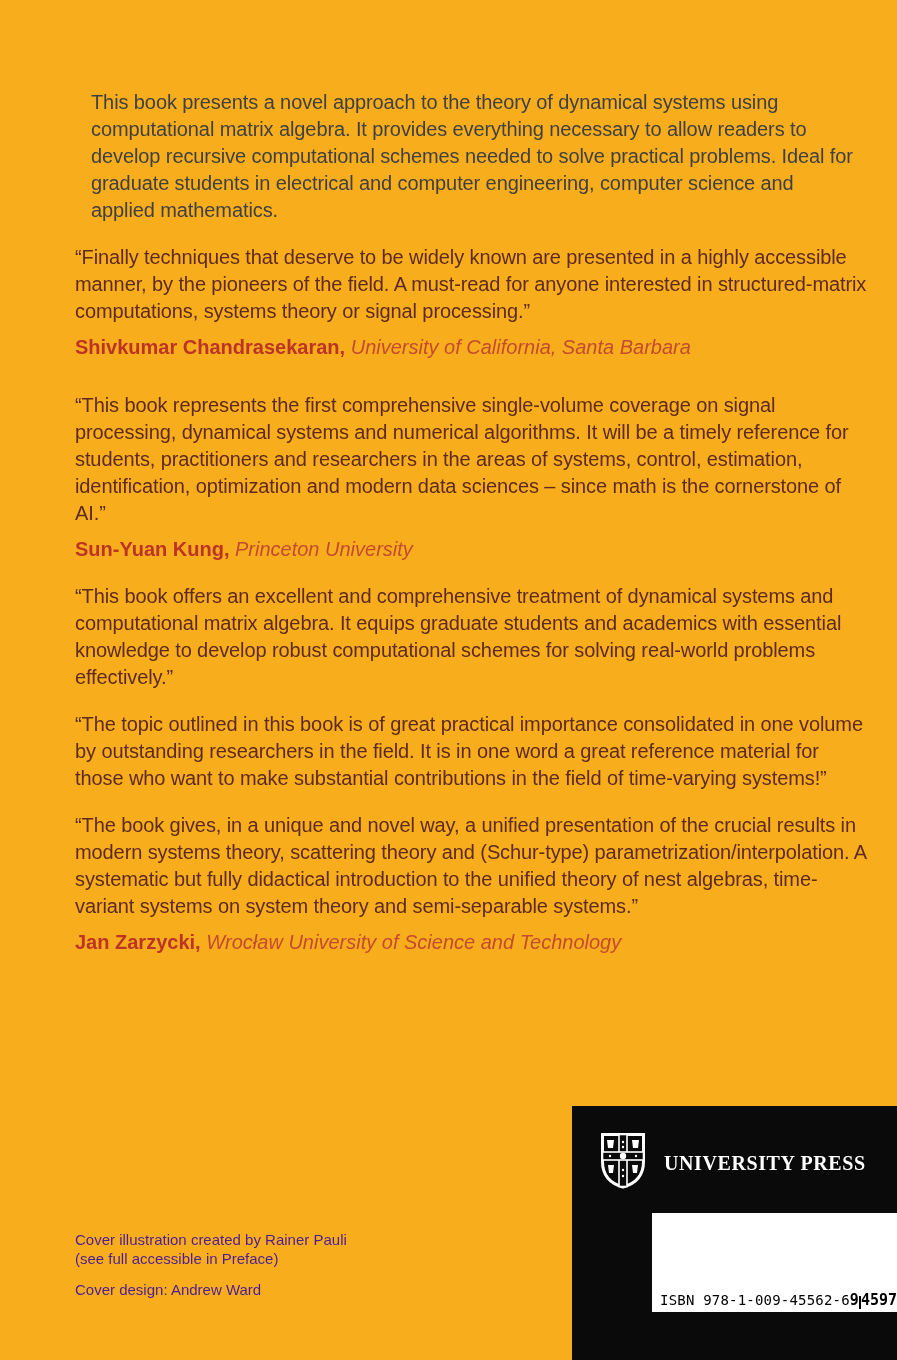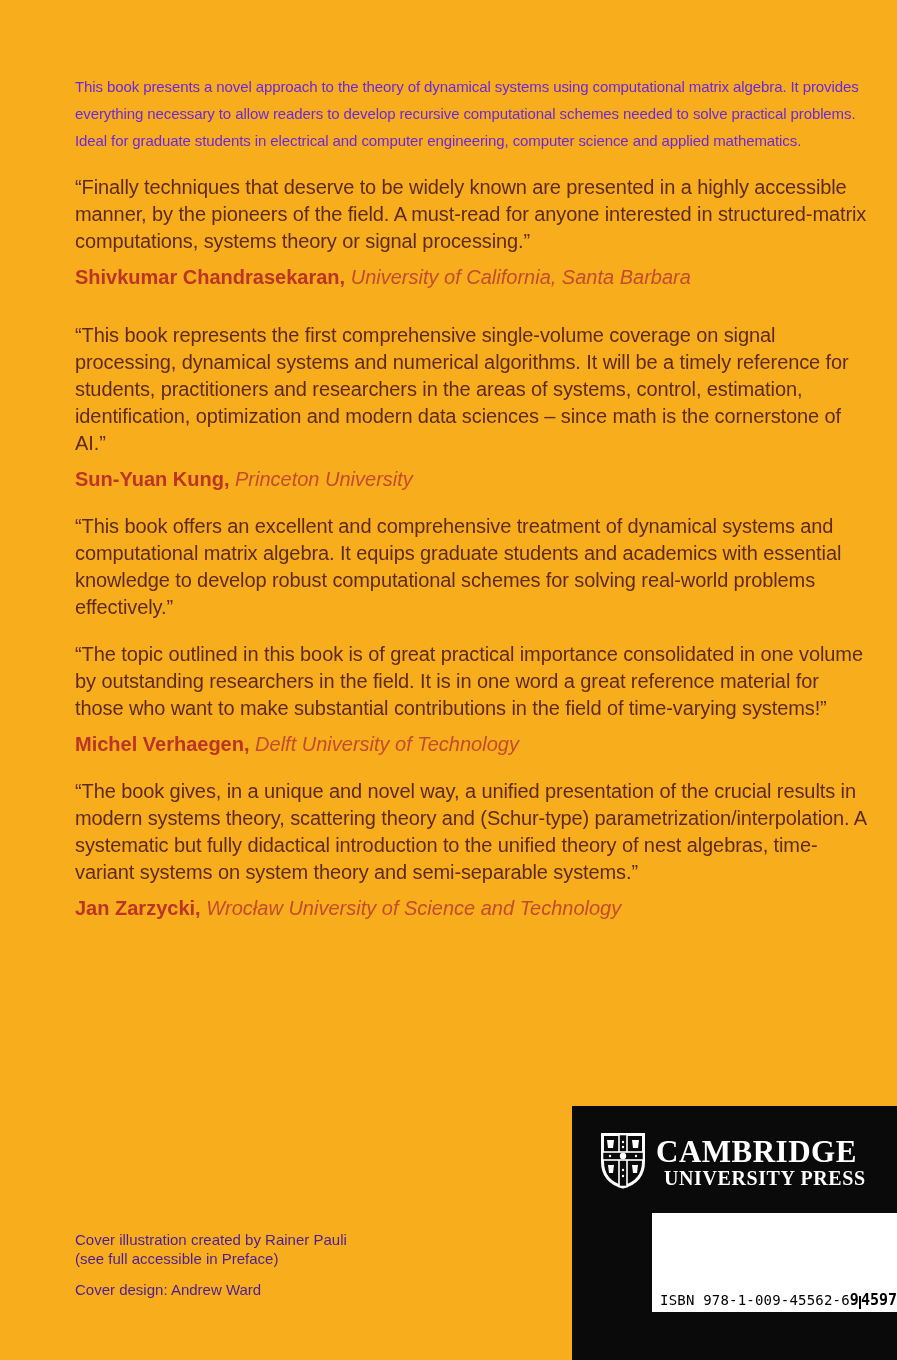--- a/index.html
+++ b/index.html
@@ -7,23 +7,23 @@
     position:relative;
     width:897px;height:1360px;
     background:#F8AE1C;
     overflow:hidden;
     font-family:"Liberation Sans",sans-serif;
   }
   .content{
     position:absolute;left:75px;top:73px;width:795px;
   }
   .blurb{
-    color:#6d28d9;
-    font-size:15px;line-height:27px;letter-spacing:-0.1px;
-    margin:0;
+    color:#404040;
+    font-size:20px;line-height:27px;letter-spacing:-0.1px;
+    margin:16px;
   }
   .quote-block{margin-top:20px;}
   .quote-block.first{margin-top:31px;}
   .quote-text{
     color:#5E2A1E;
     font-size:20px;line-height:27px;letter-spacing:-0.1px;
     margin:0;
   }
   .attribution{
     margin-top:9px;
@@ -100,24 +100,20 @@
         <span class="attr-affil">Princeton University</span>
       </div>
     </div>
 
     <div class="quote-block">
       <p class="quote-text">“This book offers an excellent and comprehensive treatment of dynamical systems and computational matrix algebra. It equips graduate students and academics with essential knowledge to develop robust computational schemes for solving real-world problems effectively.”</p>
     </div>
 
     <div class="quote-block">
       <p class="quote-text">“The topic outlined in this book is of great practical importance consolidated in one volume by outstanding researchers in the field. It is in one word a great reference material for those who want to make substantial contributions in the field of time-varying systems!”</p>
-      <div class="attribution">
-        <span class="attr-name">Michel Verhaegen,</span>
-        <span class="attr-affil">Delft University of Technology</span>
-      </div>
     </div>
 
     <div class="quote-block">
       <p class="quote-text">“The book gives, in a unique and novel way, a unified presentation of the crucial results in modern systems theory, scattering theory and (Schur-type) parametrization/interpolation. A systematic but fully didactical introduction to the unified theory of nest algebras, time-variant systems on system theory and semi-separable systems.”</p>
       <div class="attribution">
         <span class="attr-name">Jan Zarzycki,</span>
         <span class="attr-affil">Wrocław University of Science and Technology</span>
       </div>
     </div>
 
@@ -144,21 +140,20 @@
           <path d="M32 33 l6 0 l-1 8 l-4 0 Z" fill="#ffffff"></path>
           <circle cx="23" cy="10" r="1.2" fill="#ffffff"></circle>
           <circle cx="23" cy="15" r="1.2" fill="#ffffff"></circle>
           <circle cx="23" cy="38" r="1.2" fill="#ffffff"></circle>
           <circle cx="23" cy="44" r="1.2" fill="#ffffff"></circle>
           <circle cx="10" cy="24" r="1.2" fill="#ffffff"></circle>
           <circle cx="36" cy="24" r="1.2" fill="#ffffff"></circle>
         </svg>
       </span>
       <div class="wordmark">
-        <div class="cam">CAMBRIDGE</div>
         <div class="up">UNIVERSITY PRESS</div>
       </div>
     </div>
 
     <div class="barcode-box">
       <div class="isbn-label">ISBN 978-1-009-45562-6</div>
       <svg class="barcode-bars" viewBox="0 0 190 56" preserveAspectRatio="none" xmlns="http://www.w3.org/2000/svg">
         <g fill="#000000">
           <rect x="0" y="0" width="2" height="56"></rect>
             <rect x="4" y="0" width="2" height="54"></rect>

